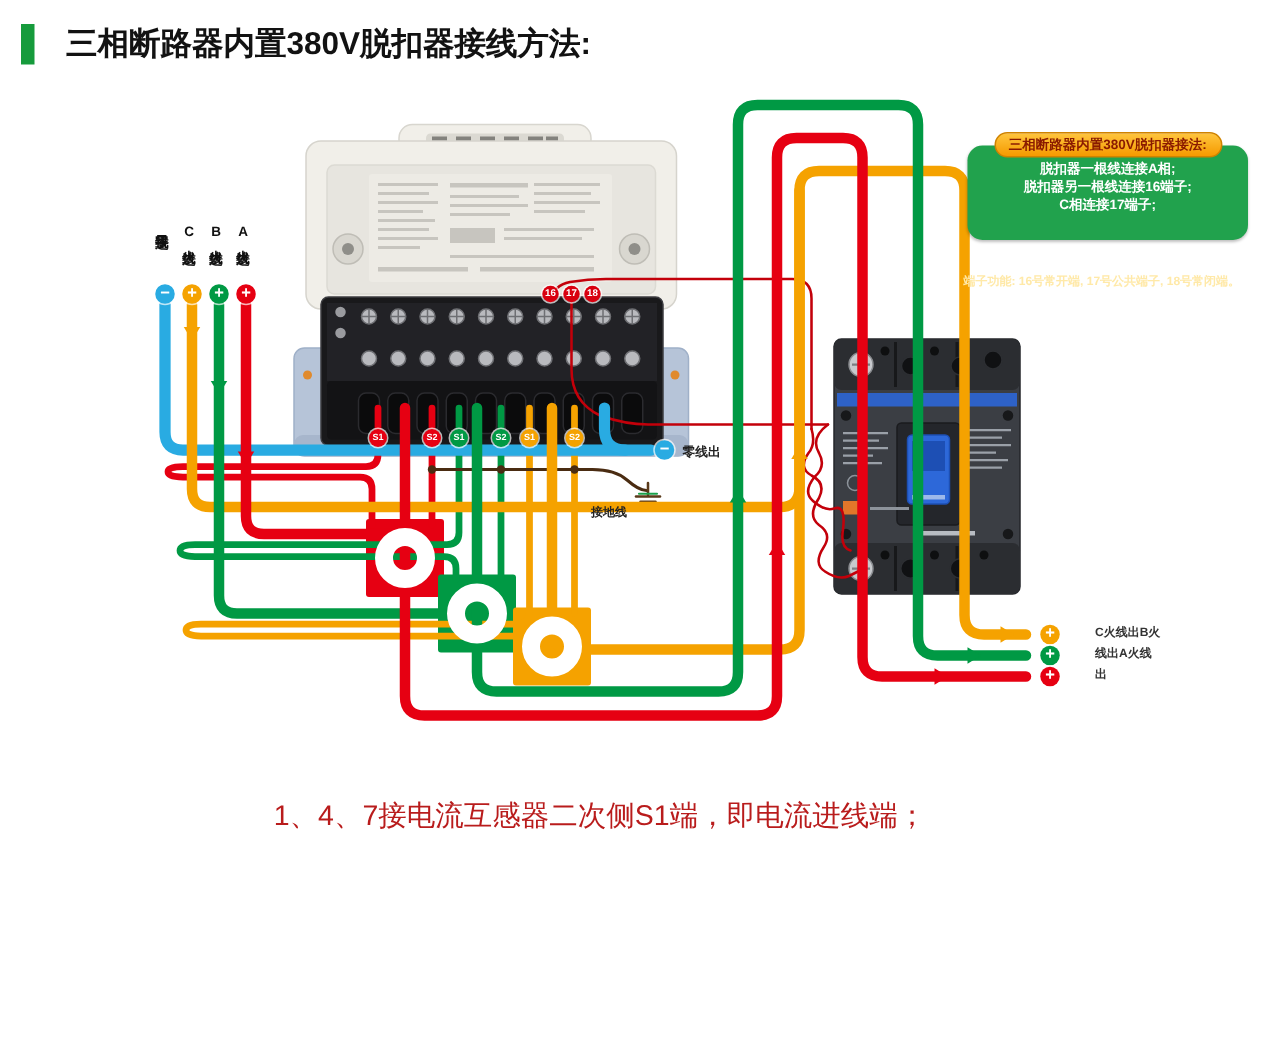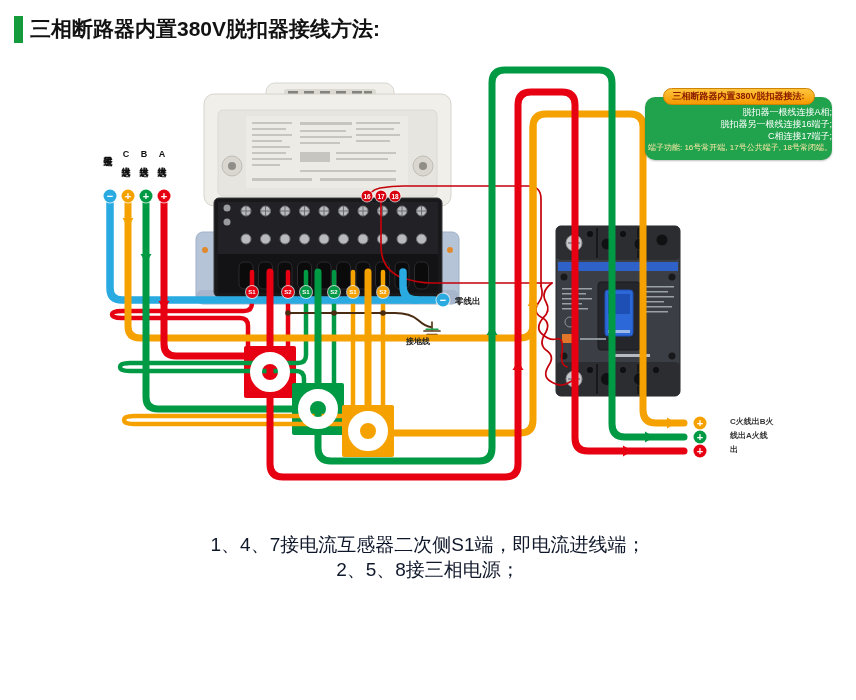--- a/index.html
+++ b/index.html
@@ -2,46 +2,46 @@
 <html><head>
 <meta charset="utf-8">
 <style>
   html,body{margin:0;padding:0;}
   body{
     width:856px;height:700px;position:relative;overflow:hidden;
     background:#ffffff;font-family:"Liberation Sans","DejaVu Sans",sans-serif;
   }
   .abs{position:absolute;}
   
-  .title-wrap{left:14px;top:15px;display:flex;align-items:center;gap:7px;}
+  .title-wrap{left:14px;top:15px;display:flex;align-items:center;gap:21px;}
   .title-bar{width:9px;height:27px;background:#169b3c;}
   .title-text{font-size:21px;font-weight:bold;color:#121212;white-space:nowrap;}
   
   .info-box{left:645px;top:97px;width:187px;height:63px;background:#21a24d;border-radius:10px;
             box-shadow:0 1px 2px rgba(0,0,0,.25);}
   .info-pill{position:absolute;left:50%;top:-9px;transform:translateX(-50%);
              background:linear-gradient(#ffc53d,#f59a00);border:1px solid #cf8300;border-radius:9px;
              font-size:9px;font-weight:bold;color:#8a1a00;padding:1px 9px;white-space:nowrap;text-align:center;}
-  .info-lines{padding-top:9px;text-align:right;font-size:9px;font-weight:normal;color:#fff;line-height:12px;}
-  .info-lines .l4{font-size:8px;color:#ffe9a8;white-space:nowrap;margin-left:-8px;}
+  .info-lines{padding-top:9px;text-align:center;font-size:9px;font-weight:bold;color:#fff;line-height:12px;}
+  .info-lines .l4{font-size:8px;color:#ffe9a8;white-space:nowrap;margin-left:-8px;margin-top:40px;}
   
   .vlabel{writing-mode:vertical-rl;text-orientation:upright;font-size:9px;font-weight:bold;color:#111;
           top:149px;line-height:10px;letter-spacing:0.5px;}
   
   .pin{position:absolute;border-radius:50%;color:#fff;font-weight:bold;box-sizing:border-box;
        display:flex;align-items:center;justify-content:center;transform:translate(-50%,-50%);
        box-shadow:0 0 0 1px rgba(255,255,255,.7);}
   .pin-in{width:13px;height:13px;font-size:11px;line-height:11px;}
   .pin-s{width:12px;height:12px;font-size:6px;}
   .pin-n{width:11px;height:11px;font-size:6.5px;background:#d8000f;}
   .lbl-sm{font-size:8.5px;font-weight:bold;color:#222;white-space:nowrap;text-align:center;}
   
   .outlbl{left:730px;top:415px;font-size:8px;font-weight:bold;color:#333;line-height:13.8px;white-space:nowrap;}
   
-  .footer{left:0;top:533px;width:800px;text-align:center;font-size:19px;color:#0f172a;line-height:24.5px;padding-left:28px;}
+  .footer{left:0;top:533px;width:800px;text-align:center;font-size:19px;color:#b91c1c;line-height:24.5px;}
 </style>
 </head>
 <body>
 
 <svg class="abs" style="left:0;top:0" width="856" height="530" viewBox="0 0 856 530">
 
   <g>
     <rect x="266" y="83" width="128" height="26" rx="9" fill="#f1efe9" stroke="#d8d6cf"></rect>
     <rect x="284" y="89" width="92" height="12" rx="3" fill="#dbd9d2"></rect>
     <rect x="288" y="91" width="10" height="8" fill="#83827d"></rect>
@@ -291,27 +291,26 @@
 <span class="pin pin-s" style="left:252px;top:292px;background:#e60012">S1</span>
 <span class="pin pin-s" style="left:288px;top:292px;background:#e60012">S2</span>
 <span class="pin pin-s" style="left:306px;top:292px;background:#009944">S1</span>
 <span class="pin pin-s" style="left:334px;top:292px;background:#009944">S2</span>
 <span class="pin pin-s" style="left:353px;top:292px;background:#f5a200">S1</span>
 <span class="pin pin-s" style="left:383px;top:292px;background:#f5a200">S2</span>
 
 <span class="pin pin-in" style="left:443px;top:300px;background:#29abe2">−</span>
 <span class="abs lbl-sm" style="left:455px;top:296px">零线出</span>
 
-<span class="abs lbl-sm" style="left:406px;top:336px;font-size:8px">接地线</span>
+<span class="abs lbl-sm" style="left:394px;top:336px;font-size:8px">接地线</span>
 
 <span class="pin pin-in" style="left:700px;top:423px;background:#f5a200">+</span>
 <span class="pin pin-in" style="left:700px;top:437px;background:#009944">+</span>
 <span class="pin pin-in" style="left:700px;top:451px;background:#e60012">+</span>
 <div class="abs outlbl">
   <div>C火线出B火</div>
   <div>线出A火线</div>
   <div>出</div>
 </div>
 
 <div class="abs footer">
   <div>1、4、7接电流互感器二次侧S1端，即电流进线端；</div>
-  <div>2、5、8接三相电源；</div>
 </div>
 
 </body></html>

